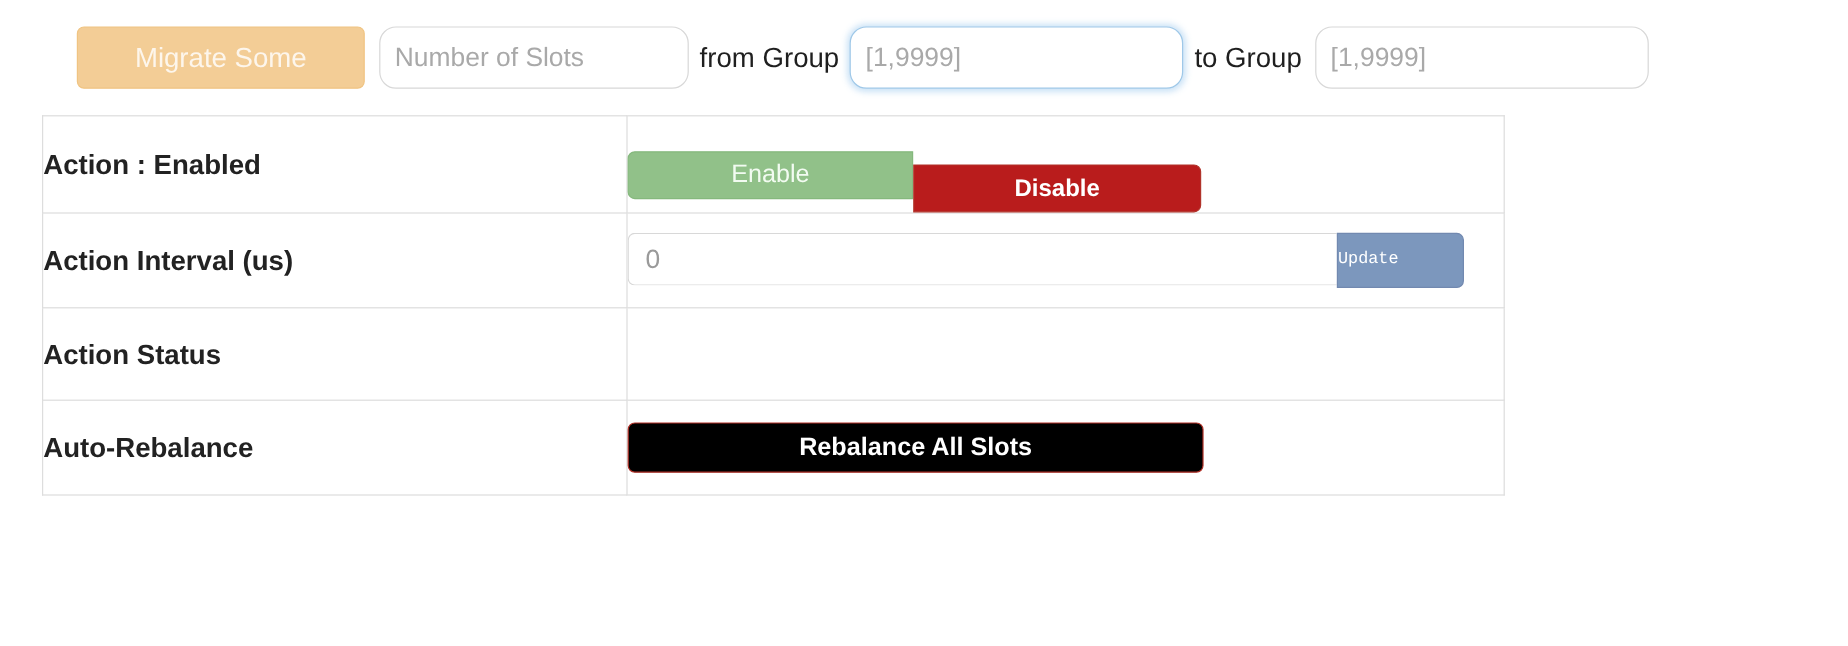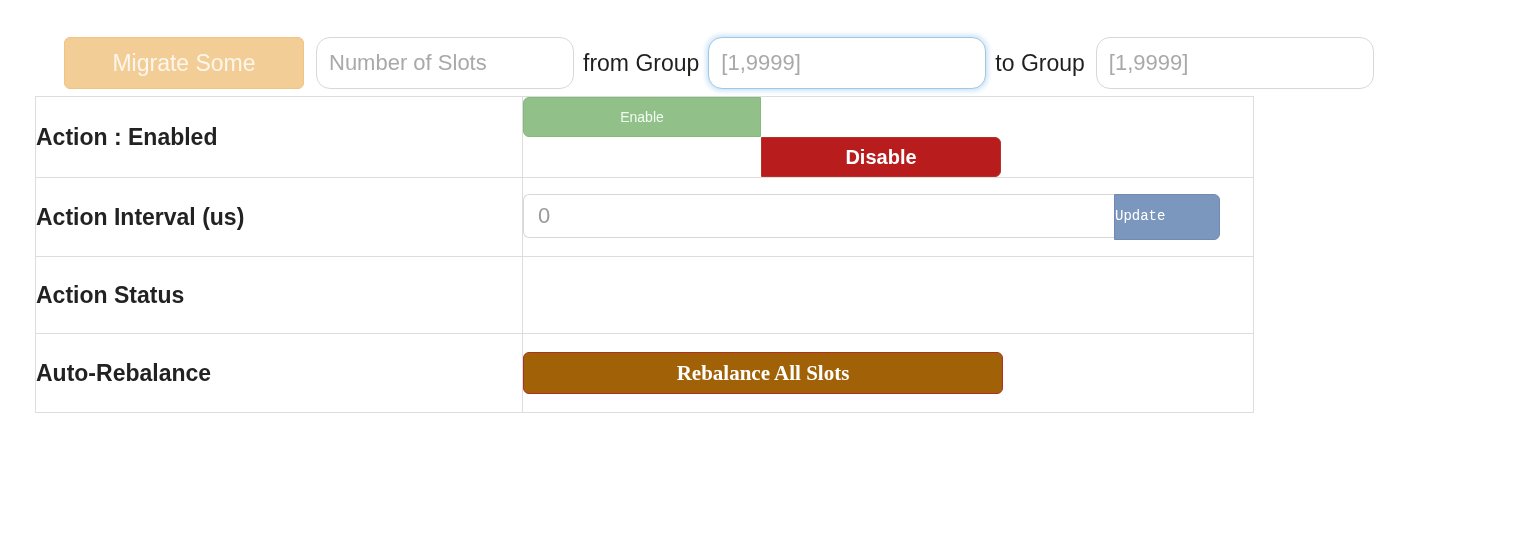--- a/index.html
+++ b/index.html
@@ -12,21 +12,21 @@
     height: 538px;
     font-family: "Liberation Sans", sans-serif;
     -webkit-font-smoothing: antialiased;
     overflow: hidden;
   }
 
   
   .migrate-bar {
     position: absolute;
     left: 0;
-    top: 15px;
+    top: 0;
     width: 1540px;
     height: 96px;
     display: flex;
     align-items: center;
   }
 
   .btn {
     font-family: "Liberation Sans", sans-serif;
     border: 1px solid transparent;
     border-radius: 6px;
@@ -123,22 +123,23 @@
   
   .btn-group { display: inline-flex; }
   .btn-enable {
     width: 238px;
     height: 40px;
     background: #91c189;
     border-color: #85b87d;
     border-top-right-radius: 0;
     border-bottom-right-radius: 0;
     color: #f2fbf1;
-    font-size: 14px;
+    font-size: 21px;
     line-height: 38px;
+    margin-top: 29px;
   }
   .btn-disable {
     width: 240px;
     height: 40px;
     background: #b91c1c;
     border-color: #b1332a;
     border-top-left-radius: 0;
     border-bottom-left-radius: 0;
     color: #ffffff;
     font-size: 20px;
@@ -195,27 +196,26 @@
     cursor: pointer;
     -webkit-appearance: none;
     appearance: none;
     box-shadow: 0 1px 1px rgba(0,0,0,0.05);
   }
 
   
   .btn-rebalance {
     width: 480px;
     height: 42px;
-    background: #a16207;
+    background: #000000;
     border-color: #af2f26;
     color: #ffffff;
     font-size: 21px;
     font-weight: bold;
     line-height: 40px;
-    font-family: Liberation Serif, serif;
   }
 </style>
 </head>
 <body>
 
 <div class="migrate-bar">
 
   <button class="btn btn-migrate">Migrate Some</button>
 
   <input class="text-input input-slots" type="text" placeholder="Number of Slots" style="">

